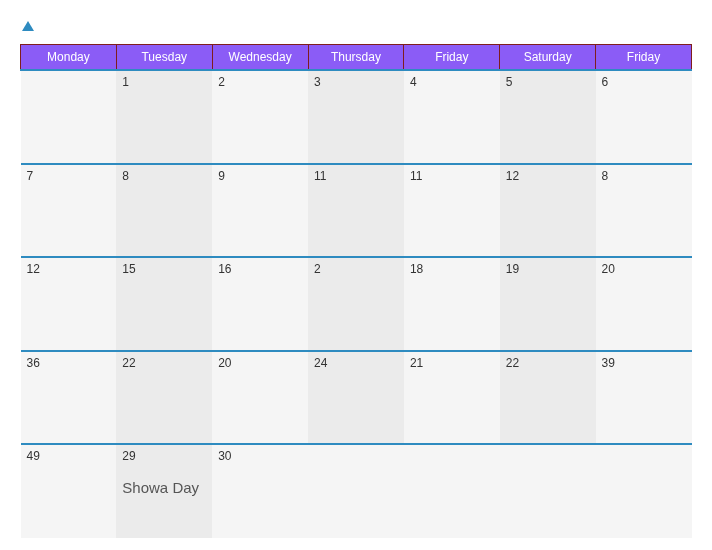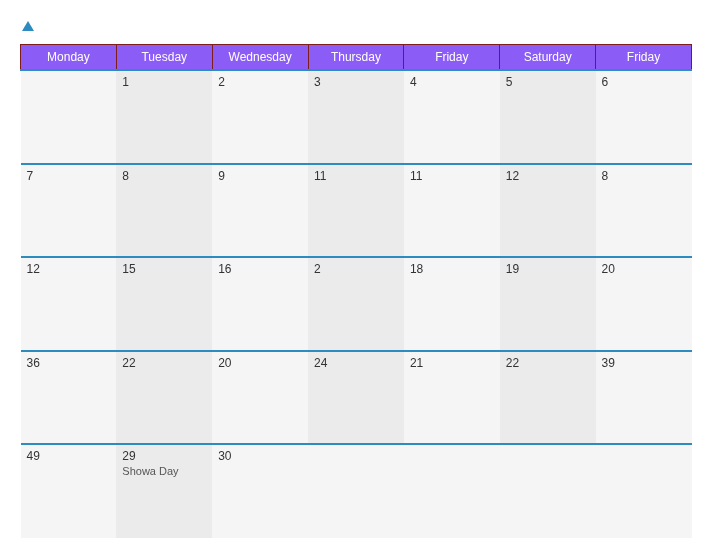--- a/index.html
+++ b/index.html
@@ -97,23 +97,23 @@
       color: #333;
     }
     .cal-table tbody tr td:nth-child(even) {
       background: #ebebeb;
     }
     .day-num {
       font-size: 12px;
       color: #333;
     }
     .holiday {
-      font-size: 11px;
+      font-size: 15px;
       color: #555;
-      margin-top: 2px;
+      margin-top: 16px;
     }
     .empty {
       background: #f5f5f5 !important;
     }
   </style>
 </head>
 <body>
 
 <div class="page">
 

